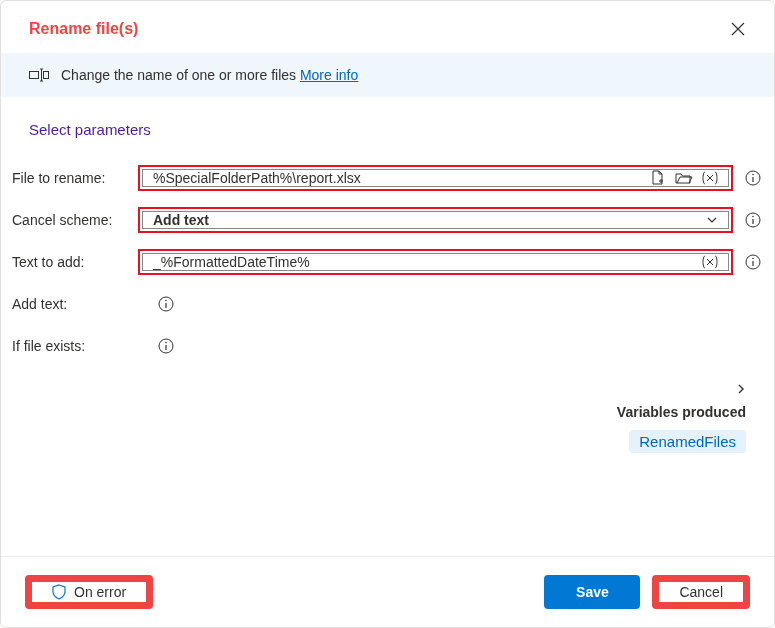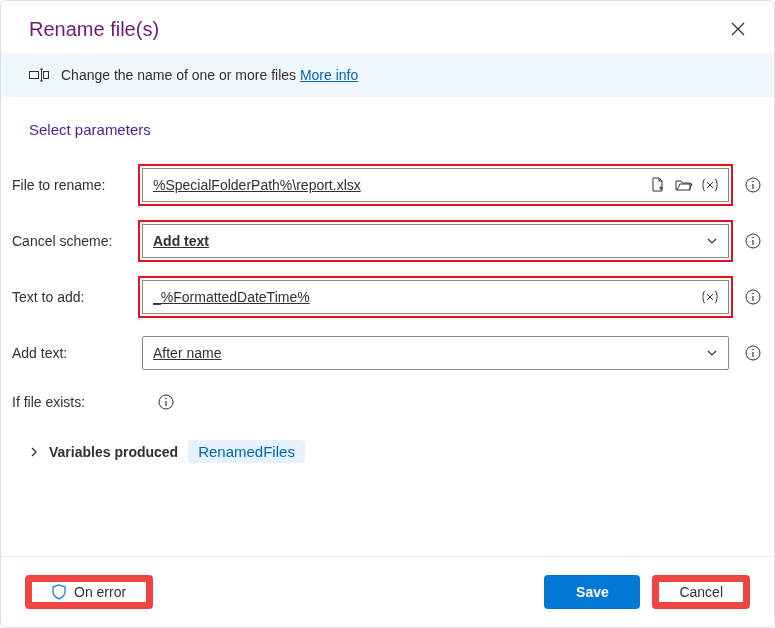--- a/index.html
+++ b/index.html
@@ -21,23 +21,23 @@
     flex-direction: column;
     overflow: hidden;
   }
   .header {
     display: flex;
     align-items: center;
     justify-content: space-between;
     padding: 14px 22px 10px 28px;
   }
   .title {
-    font-size: 20px;
-    font-weight: 400;
-    color: #701a75;
+    font-size: 16px;
+    font-weight: 700;
+    color: #ef4444;
   }
   .close-btn {
     width: 28px; height: 28px;
     display:flex;align-items:center;justify-content:center;
     cursor:pointer;
     color:#323130;
   }
   .info-banner {
     background: #eff6fc;
     display:flex;
@@ -66,30 +66,29 @@
     min-width:130px;
     color:#323130;
     font-size:14px;
   }
   .field-wrap {
     flex:1;
     position:relative;
   }
   .field {
     width:100%;
-    height:34px;
+    height:18px;
     border:1px solid #8a8886;
     border-radius:2px;
     display:flex;
     align-items:center;
     padding: 0 8px 0 10px;
     background:#fff;
     font-size:14px;
     gap:6px;
-    text-decoration:underline;
   }
   .field.highlight {
     outline: 2.5px solid #e81123;
     outline-offset: 2px;
     border-radius:0;
   }
   .field-text {
     flex:1;
     white-space:nowrap;
     overflow:hidden;
@@ -102,24 +101,25 @@
   }
   .icon-btn { width:20px;height:20px; cursor:pointer;}
   .info-icon {
     width:20px;height:20px;
     margin-left:14px;
     display:flex;align-items:center;justify-content:center;
     color:#323130;
   }
   .vars-row {
     display:flex;
-    align-items:center;
+    align-items:flex-end;
     gap:10px;
     padding: 28px 28px 0 28px;
     font-size:14px;
+    flex-direction:column;
   }
   .vars-label { font-weight:600; }
   .chip {
     background:#e5f1fb;
     color:#0067b8;
     padding:3px 10px;
     border-radius:4px;
     font-size:15px;
   }
   .footer {
@@ -250,30 +250,20 @@
         <svg width="16" height="16" viewBox="0 0 16 16">
             <circle cx="8" cy="8" r="7" fill="none" stroke="#323130"></circle>
             <circle cx="8" cy="4.5" r="0.8" fill="#323130"></circle>
             <path d="M8 7v5" stroke="#323130" stroke-width="1.2"></path>
           </svg>
       </div>
     </div>
 
     <div class="row">
       <div class="label">Add text:</div>
-      <div class="field-wrap">
-        <div class="field">
-          <span class="field-text">After name</span>
-          <span class="chev">
-            <svg width="12" height="12" viewBox="0 0 12 12">
-                <path d="M2 4 L6 8 L10 4" fill="none" stroke="#323130" stroke-width="1.2"></path>
-              </svg>
-          </span>
-        </div>
-      </div>
       <div class="info-icon">
         <svg width="16" height="16" viewBox="0 0 16 16">
             <circle cx="8" cy="8" r="7" fill="none" stroke="#323130"></circle>
             <circle cx="8" cy="4.5" r="0.8" fill="#323130"></circle>
             <path d="M8 7v5" stroke="#323130" stroke-width="1.2"></path>
           </svg>
       </div>
     </div>
 
     <div class="row">

